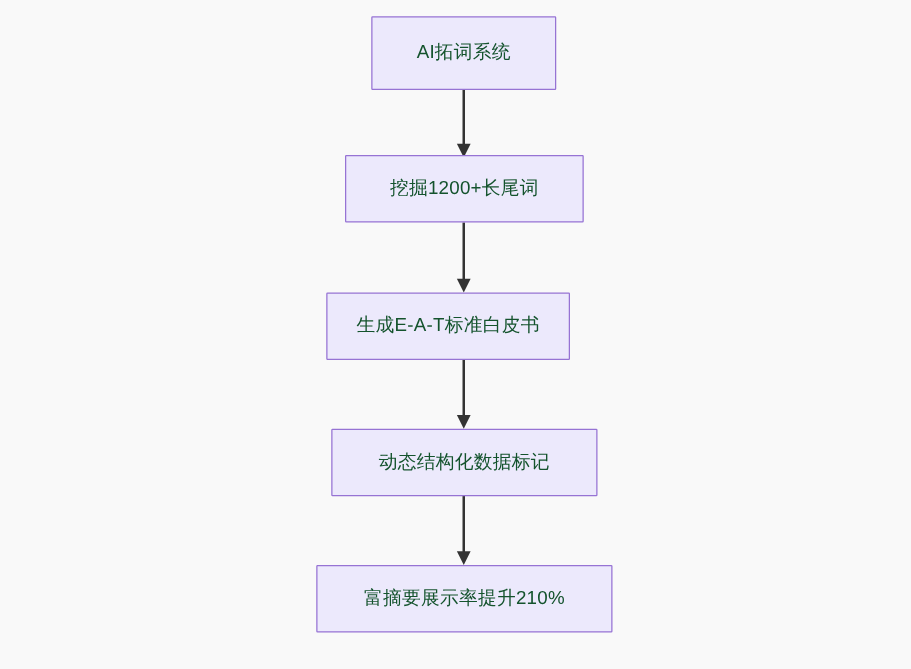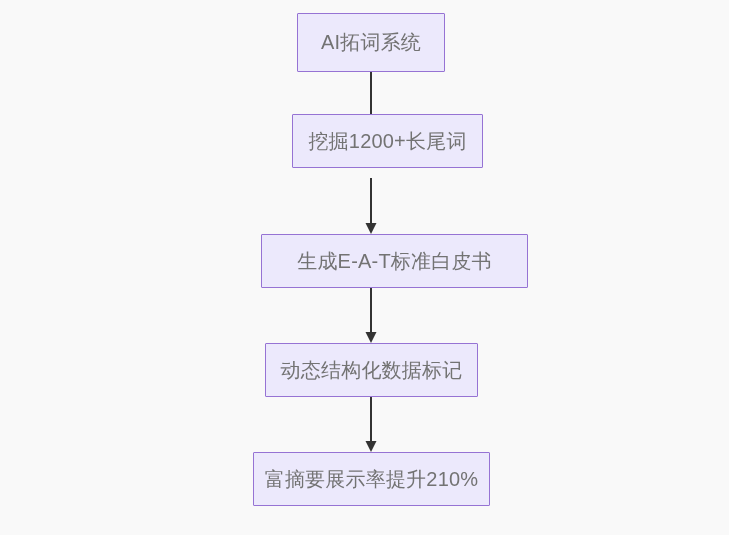--- a/index.html
+++ b/index.html
@@ -22,22 +22,22 @@
   }
   .node {
     position: absolute;
     box-sizing: border-box;
     background: #ece9fc;
     border: 1.4px solid #9673d4;
     border-radius: 1px;
     display: flex;
     align-items: center;
     justify-content: center;
-    color: #737373;
-    font-size: 20px;
+    color: #14532d;
+    font-size: 15px;
     line-height: 1.25;
     letter-spacing: 0.2px;
     white-space: nowrap;
     user-select: none;
   }
   .node-label {
     display: block;
     text-align: center;
   }
   .edge {
@@ -77,25 +77,25 @@
 
   <svg class="edge" style="left:361px; top:395px; width:20px; height:59px;" viewBox="0 0 20 59">
     <line class="edge-line" x1="10" y1="0" x2="10" y2="49"></line>
     <polygon class="edge-head" points="10,57 4.5,46 15.5,46"></polygon>
   </svg>
 
   <div class="node" style="left:297px; top:13px; width:148px; height:59px;">
     <span class="node-label">AI拓词系统</span>
   </div>
 
-  <div class="node" style="left:276px; top:114px; width:191px; height:54px;margin-left:16px;">
+  <div class="node" style="left:276px; top:124px; width:191px; height:54px;">
     <span class="node-label">挖掘1200+长尾词</span>
   </div>
 
-  <div class="node" style="left:261px; top:234px; width:267px; height:54px;align-items:center;">
+  <div class="node" style="left:261px; top:234px; width:195px; height:54px;align-items:center;">
     <span class="node-label">生成E-A-T标准白皮书</span>
   </div>
 
   <div class="node" style="left:265px; top:343px; width:213px; height:54px;justify-content:center;">
     <span class="node-label">动态结构化数据标记</span>
   </div>
 
   <div class="node" style="left:253px; top:452px; width:237px; height:54px;justify-content:center;">
     <span class="node-label">富摘要展示率提升210%</span>
   </div>

